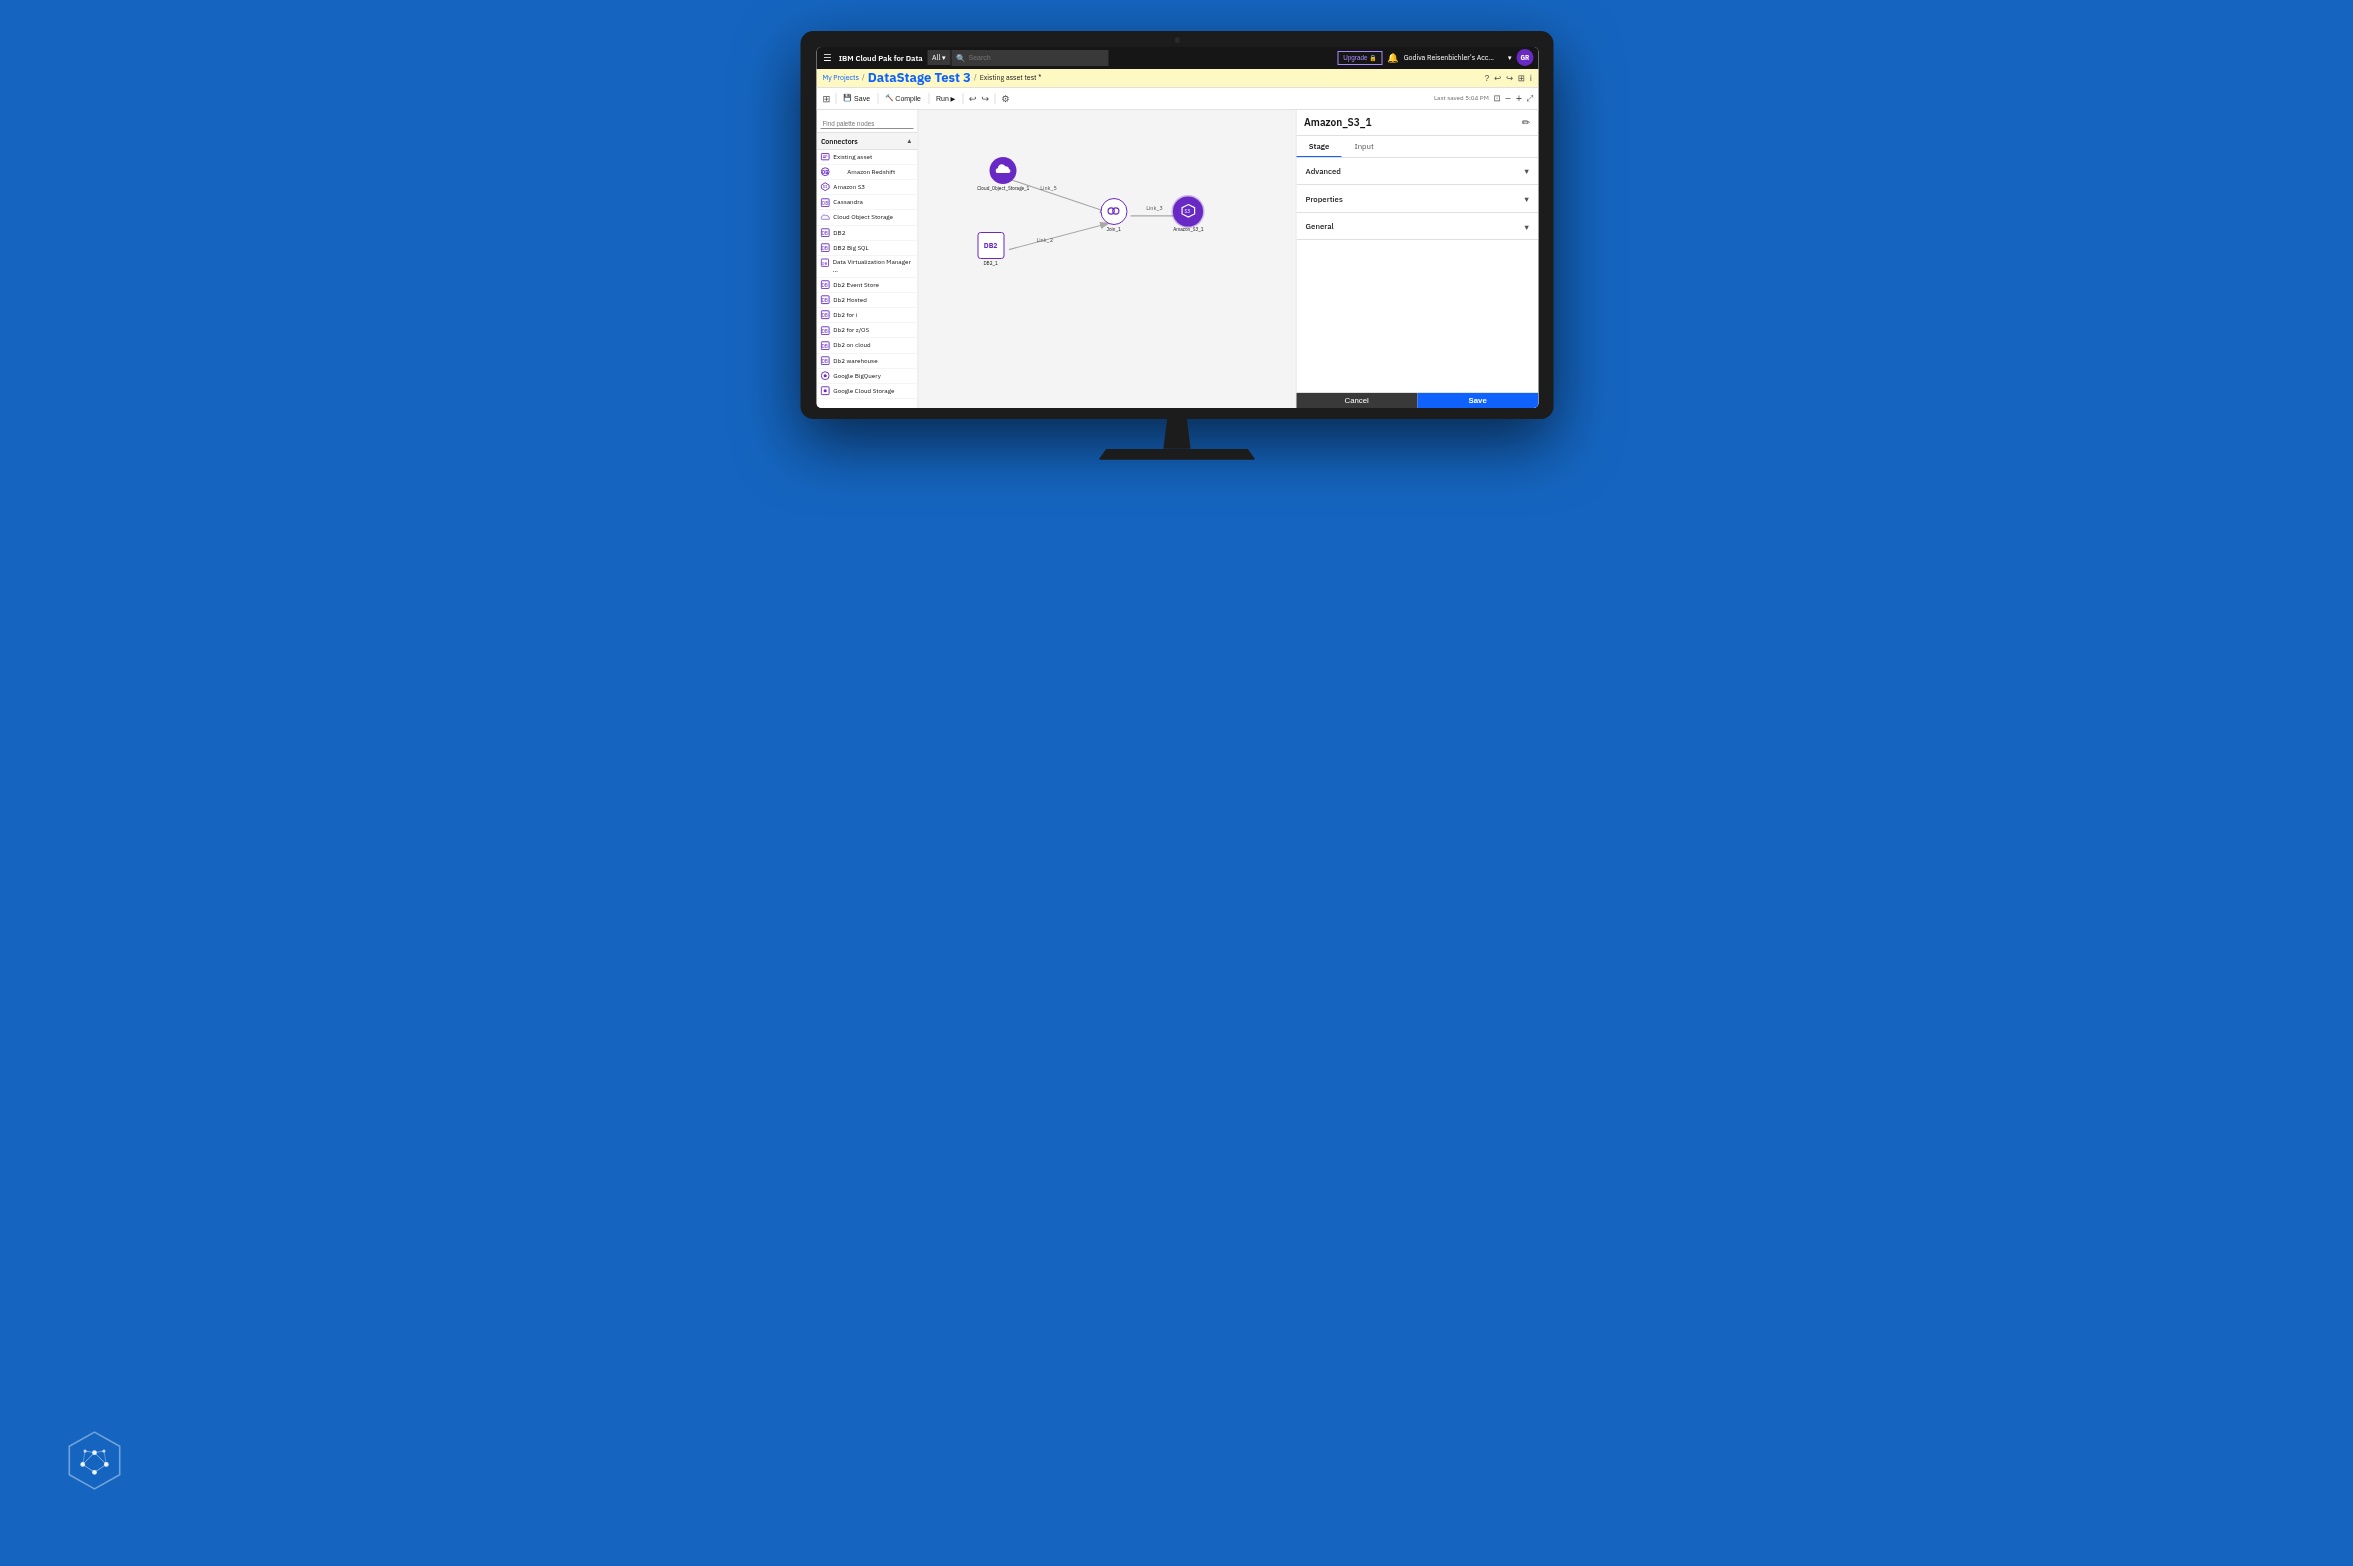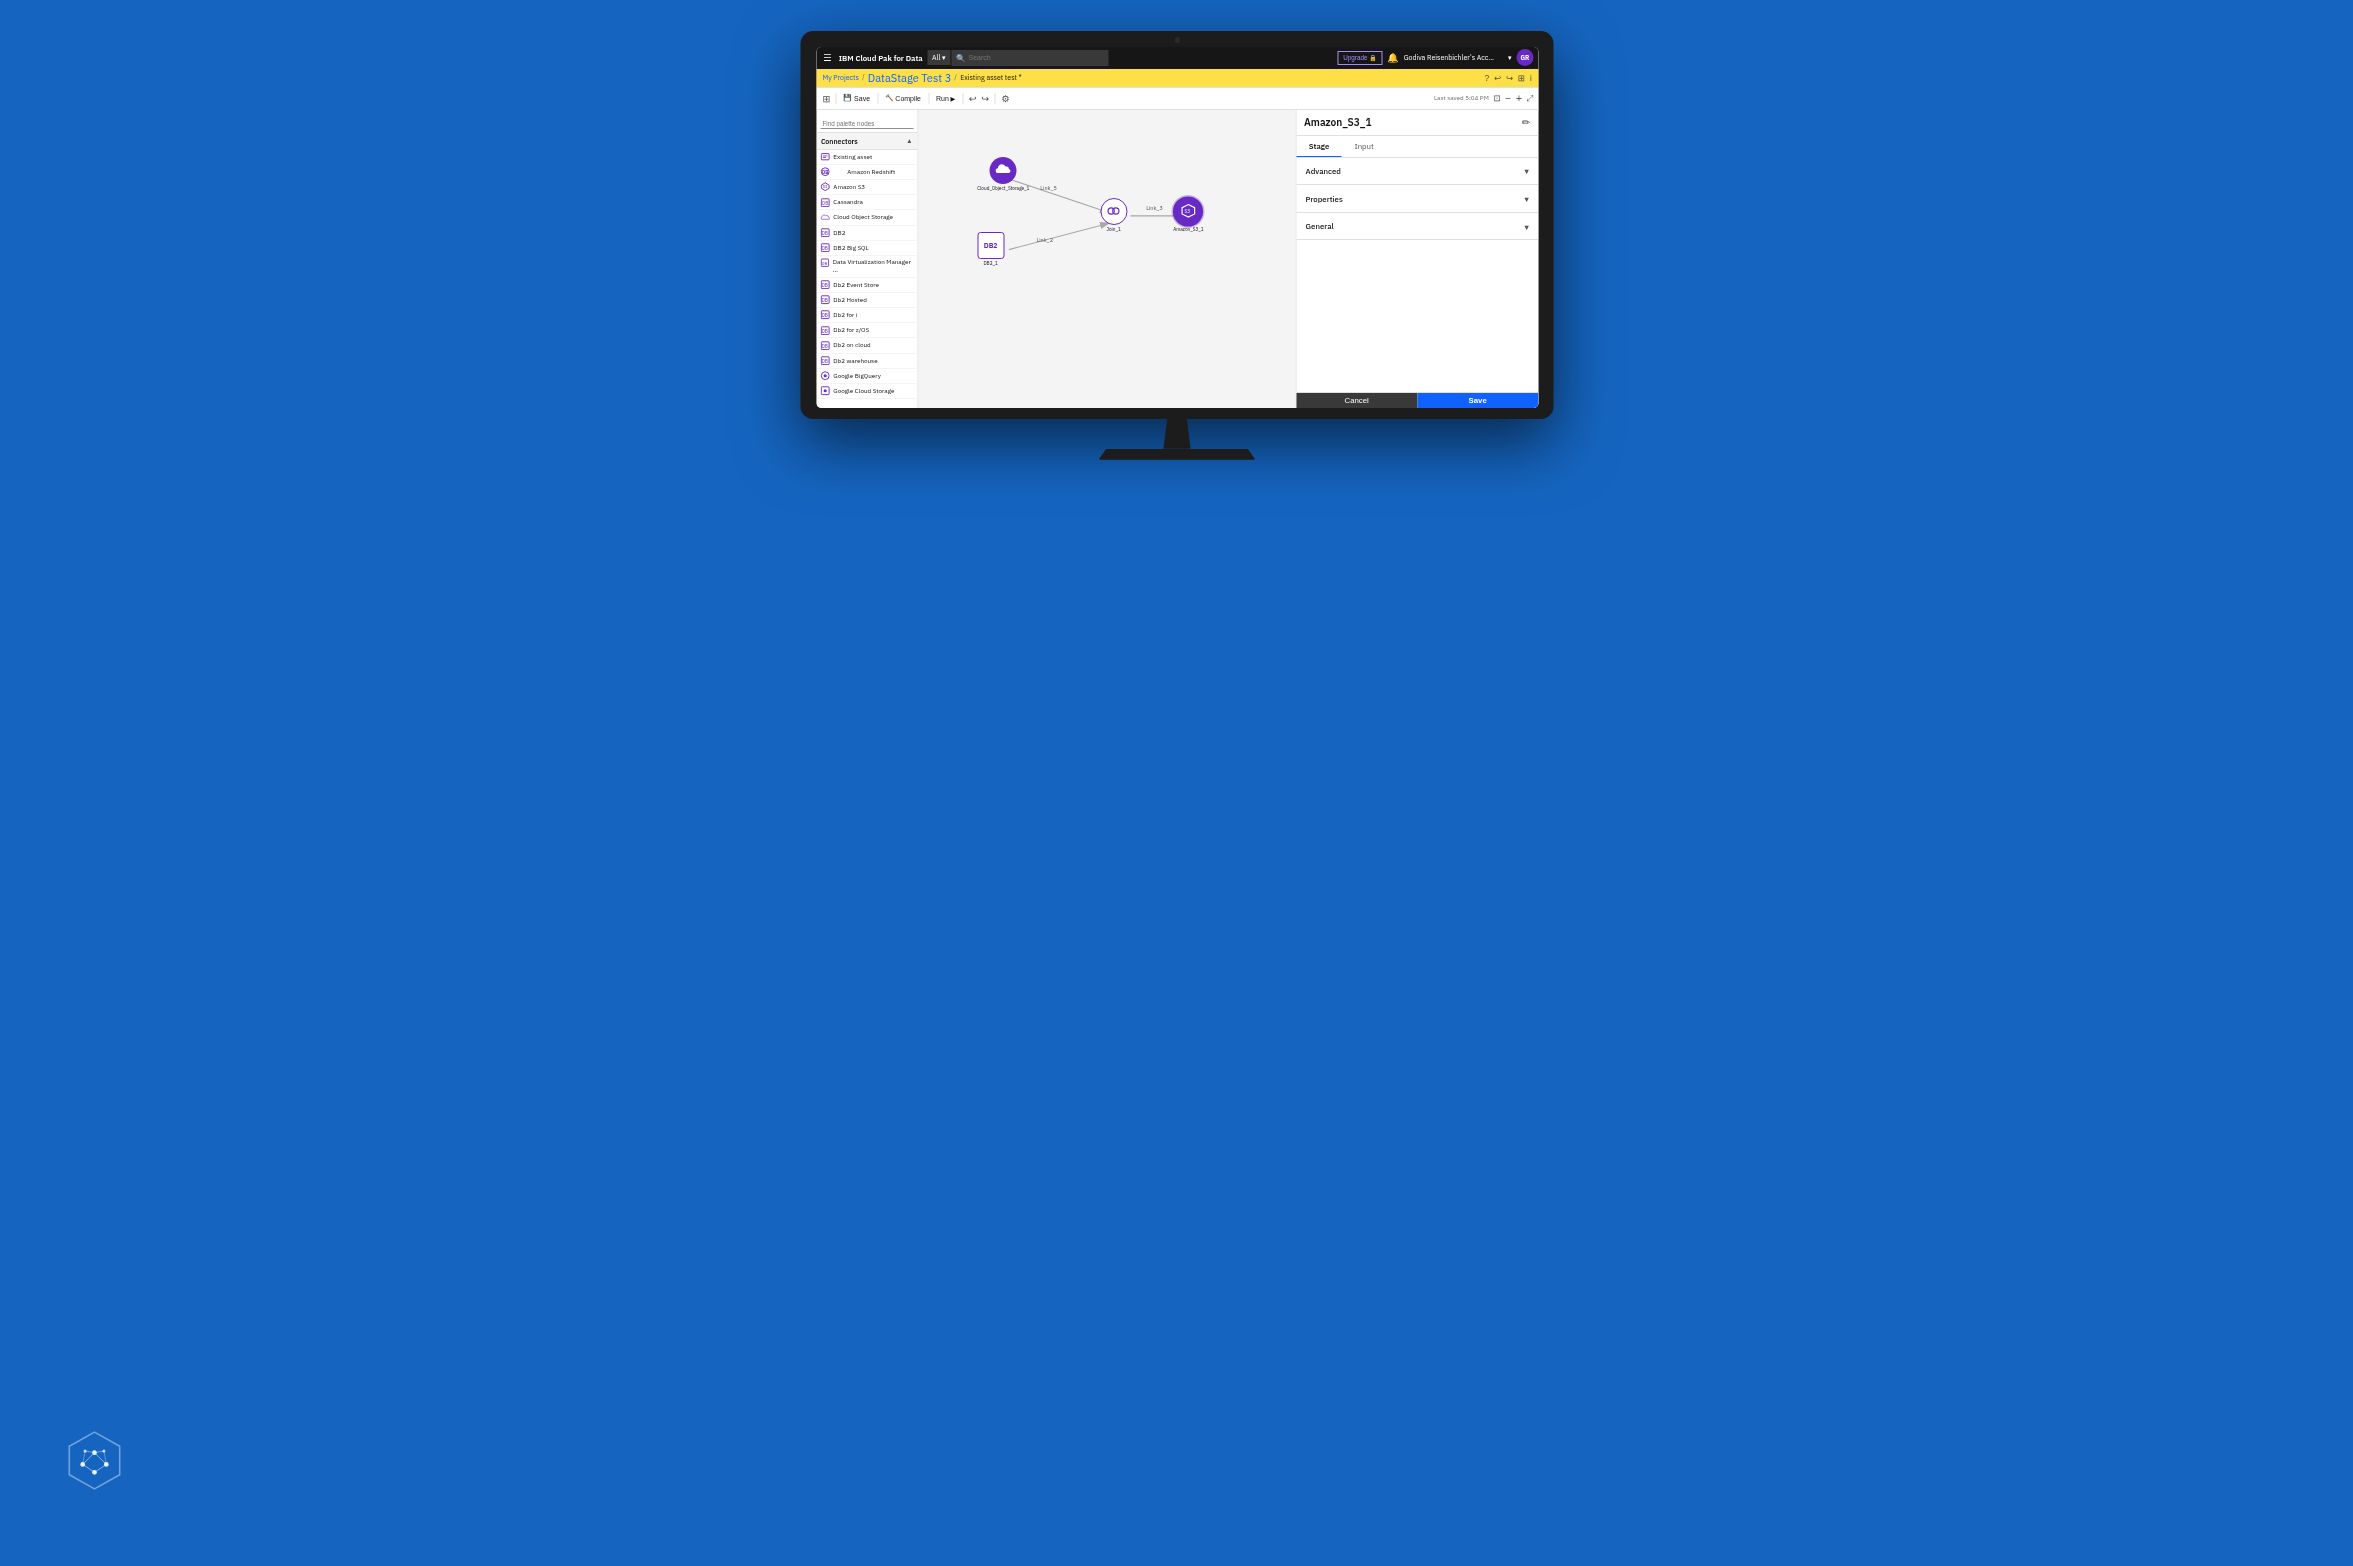--- a/index.html
+++ b/index.html
@@ -47,24 +47,24 @@
           <div style="display:flex;align-items:flex-end;gap:14px;cursor:pointer;">
             <span style="color:#fff;font-size:7px;">Godiva Reisenbichler's Acc...</span>
             <span style="color:#fff;font-size:7px;">▾</span>
           </div>
           <div style="width:17.3px;height:17.3px;background:#6929c4;border-radius:50%;display:flex;align-items:center;justify-content:center;color:#fff;font-size:6.3px;font-weight:bold;">
             <span>GR</span>
           </div>
         </div>
       </div>
 
-      <div style="background:#fde047;height:19px;display:flex;align-items:center;padding:0 6.3px;border-bottom:0.8px solid #e0e0e0;flex-shrink:0;gap:3.1px;">
+      <div style="background:#fef9c3;height:19px;display:flex;align-items:center;padding:0 6.3px;border-bottom:0.8px solid #e0e0e0;flex-shrink:0;gap:3.1px;">
         <a style="color:#0f62fe;font-size:7px;cursor:pointer;text-decoration:none;">My Projects</a>
         <span style="color:#6f6f6f;font-size:7px;">/</span>
-        <a style="color:#0f62fe;font-size:11px;cursor:pointer;text-decoration:none;">DataStage Test 3</a>
+        <a style="color:#0f62fe;font-size:13px;cursor:pointer;text-decoration:none;font-weight:bold;">DataStage Test 3</a>
         <span style="color:#6f6f6f;font-size:7px;">/</span>
         <span style="color:#161616;font-size:7px;">Existing asset test *</span>
         <div style="margin-left:auto;display:flex;align-items:center;gap:4.7px;">
           <button style="background:none;border:none;color:#525252;font-size:8.6px;cursor:pointer;">?</button>
           <button style="background:none;border:none;color:#525252;font-size:8.6px;cursor:pointer;">↩</button>
           <button style="background:none;border:none;color:#525252;font-size:8.6px;cursor:pointer;">↪</button>
           <button style="background:none;border:none;color:#525252;font-size:8.6px;cursor:pointer;">⊞</button>
           <button style="background:none;border:none;color:#525252;font-size:8.6px;cursor:pointer;">ℹ</button>
         </div>
       </div>

